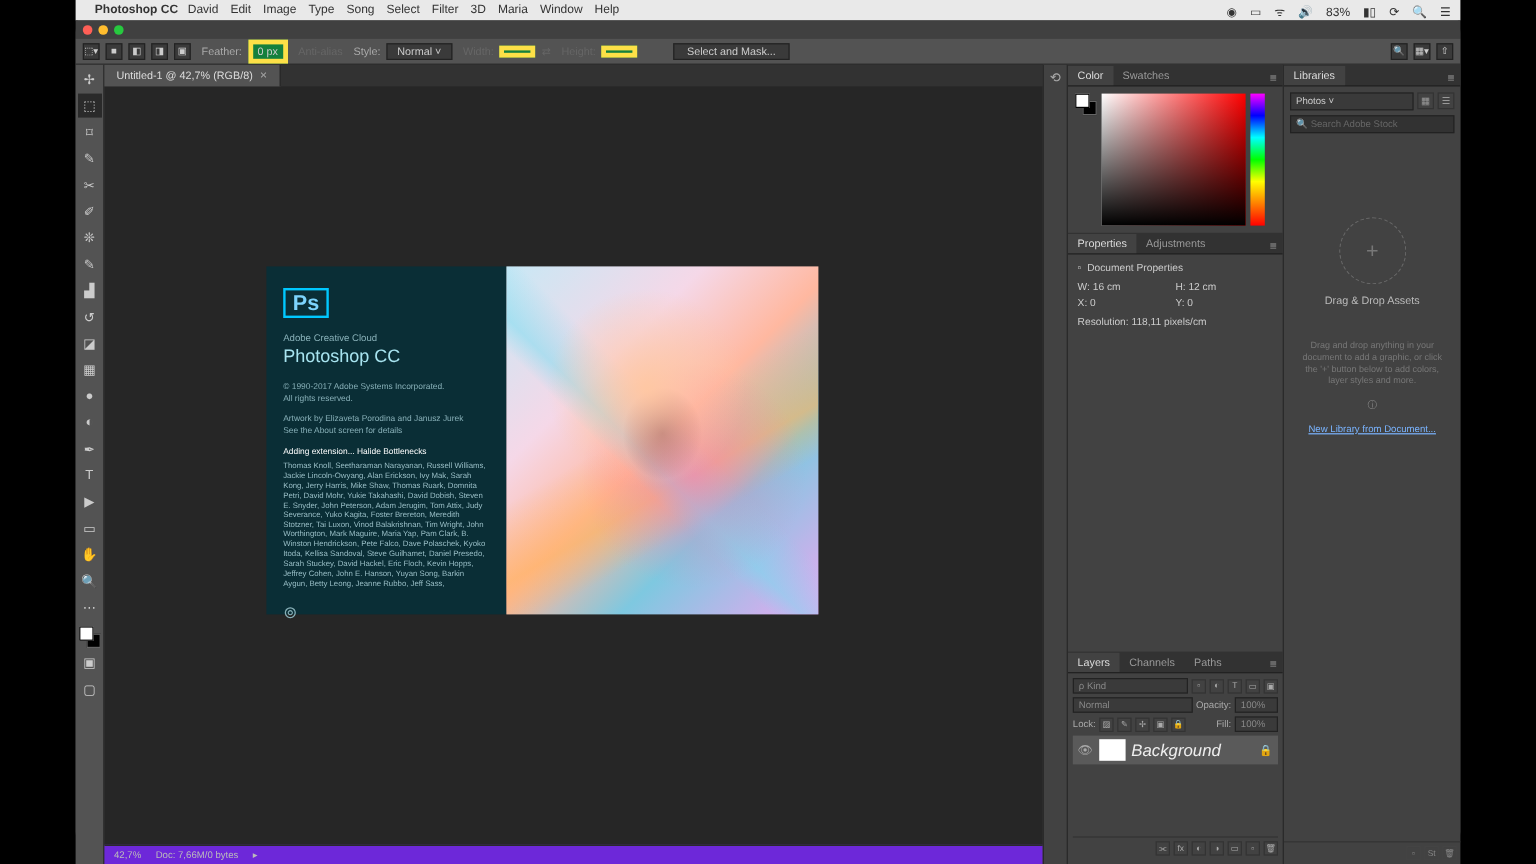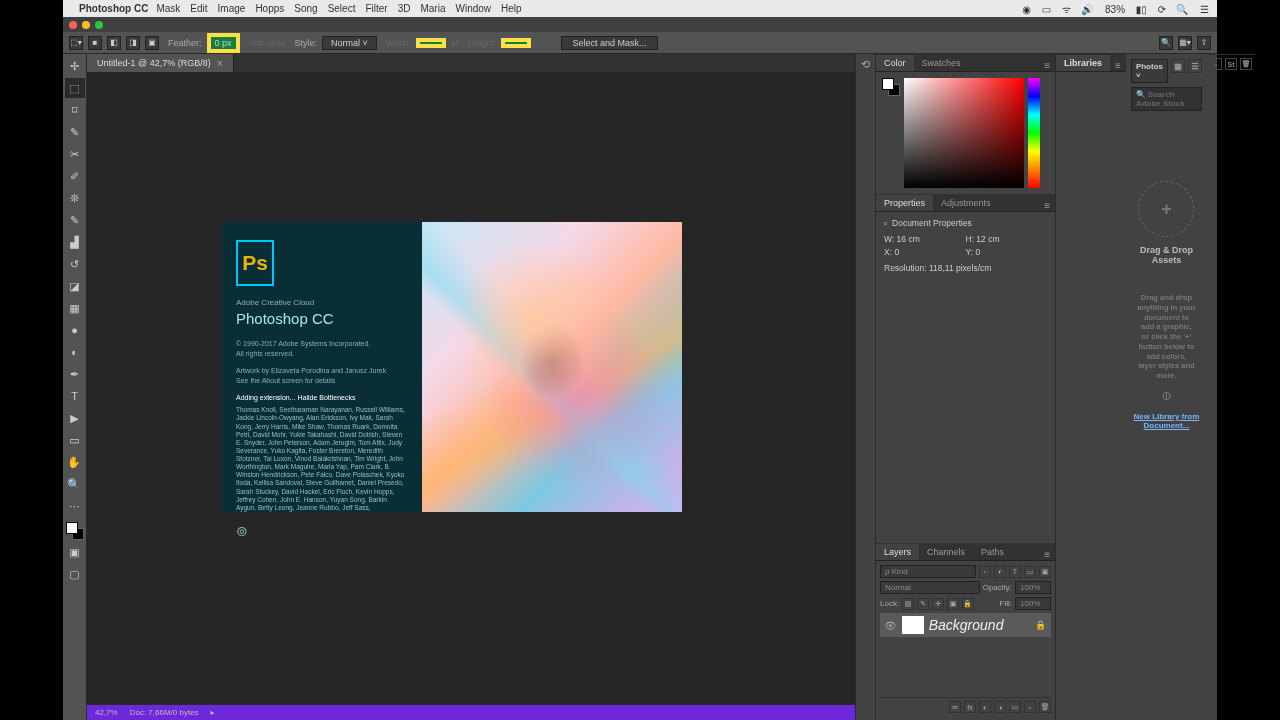--- a/index.html
+++ b/index.html
@@ -43,21 +43,21 @@
 .tools .swatch .bg { position:absolute; width:12px; height:12px; background:#000; border:1px solid #666; right:0; bottom:0; }
 
 
 .canvas-area { flex:1; background:#262626; display:flex; flex-direction:column; }
 .doc-tabs { height:18px; background:#323232; display:flex; }
 .doc-tab { background:#535353; color:#ddd; font-size:9px; padding:3px 10px; border-right:1px solid #222; display:flex; align-items:center; gap:6px; }
 .doc-tab .x { color:#aaa; font-size:10px; }
 .canvas { flex:1; position:relative; overflow:hidden; }
 .splash { position:absolute; left:135px; top:150px; width:460px; height:290px; display:flex; }
 .splash-left { width:200px; background:#0a2e36; padding:18px 14px; color:#d0d0d0; font-size:7px; line-height:1.3; }
-.ps-box { width:38px; height:46px; border:2px solid #00c8ff; color:#eab308; font-size:21px; font-weight:600; display:flex; align-items:center; justify-content:center; margin-bottom:12px; }
+.ps-box { width:38px; height:25px; border:2px solid #00c8ff; color:#7dd3fc; font-size:18px; font-weight:600; display:flex; align-items:center; justify-content:center; margin-bottom:12px; }
 .splash-left .sub { font-size:8px; color:#88b0b8; margin-bottom:1px; }
 .splash-left .prod { font-size:15px; color:#a8e4f0; font-weight:300; margin-bottom:10px; }
 .splash-left .cpy { color:#88b0b8; font-size:7px; margin-bottom:1px; }
 .splash-left .art { color:#88b0b8; font-size:7px; margin-top:8px; margin-bottom:1px; }
 .splash-left .ext { color:#fff; font-size:7px; margin-top:8px; margin-bottom:4px; }
 .splash-left .credits { color:#99bec6; font-size:6.5px; line-height:1.25; }
 .splash-left .cc { margin-top:10px; color:#88b0b8; font-size:14px; }
 .splash-right { flex:1; position:relative; background:linear-gradient(135deg,#c8e8f5 0%,#f5d8e8 30%,#ffb8a0 50%,#7ec8e0 70%,#e8a8f0 100%); overflow:hidden; }
 .splash-right::before { content:""; position:absolute; inset:0; background:
   radial-gradient(circle at 45% 35%, rgba(255,200,160,.9) 0%, transparent 35%),
@@ -67,21 +67,21 @@
   linear-gradient(-30deg, transparent 30%, rgba(255,180,90,.6) 40%, transparent 55%);
 }
 .status { height:16px; background:#6d28d9; border-top:1px solid #2a2a2a; font-size:8px; color:#bbb; display:flex; align-items:center; gap:12px; padding:0 8px; }
 
 
 .strip { width:20px; background:#424242; border-left:1px solid #2a2a2a; display:flex; flex-direction:column; align-items:center; padding-top:4px; gap:8px; }
 .strip .i { color:#aaa; font-size:11px; }
 
 
 .panelsA { width:180px; background:#424242; display:flex; flex-direction:column; border-left:1px solid #2a2a2a; }
-.panelsB { width:162px; background:#424242; display:flex; flex-direction:row; border-left:1px solid #2a2a2a;font-weight:bold; }
+.panelsB { width:148px; background:#424242; display:flex; flex-direction:column; border-left:1px solid #2a2a2a; }
 
 .p-tabs { height:18px; background:#323232; display:flex; align-items:flex-end; border-bottom:1px solid #222; }
 .p-tab { font-size:9px; color:#999; padding:3px 8px; cursor:pointer; }
 .p-tab.act { background:#424242; color:#ddd; }
 .p-menu { margin-left:auto; color:#999; padding:0 5px; font-size:10px; }
 
 
 .color-body { padding:6px; display:flex; gap:4px; }
 .color-sw { width:18px; height:18px; position:relative; }
 .color-sw .f { position:absolute; width:12px; height:12px; background:#fff; border:1px solid #000; z-index:2; }
@@ -118,24 +118,24 @@
 .drop-zone .link { color:#7ab4ff; font-size:8px; margin-top:10px; text-decoration:underline; }
 </style>
 </head>
 <body>
 
 <div class="app">
 
   <div class="mac-bar">
     <span class="apple"></span>
     <span class="app-name">Photoshop CC</span>
-    <span class="menu">Mask</span>
+    <span class="menu">David</span>
     <span class="menu">Edit</span>
     <span class="menu">Image</span>
-    <span class="menu">Hopps</span>
+    <span class="menu">Type</span>
     <span class="menu">Song</span>
     <span class="menu">Select</span>
     <span class="menu">Filter</span>
     <span class="menu">3D</span>
     <span class="menu">Maria</span>
     <span class="menu">Window</span>
     <span class="menu">Help</span>
     <span class="spacer"></span>
     <span class="right">
       <span>◉</span>

